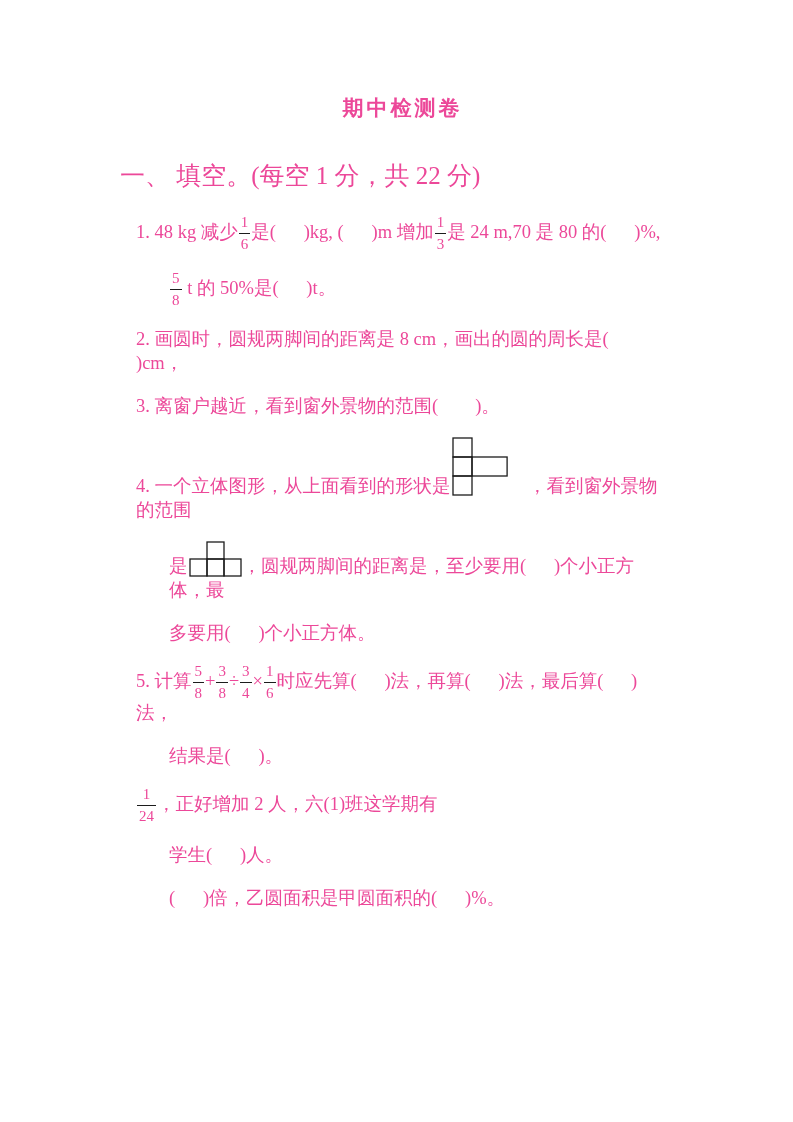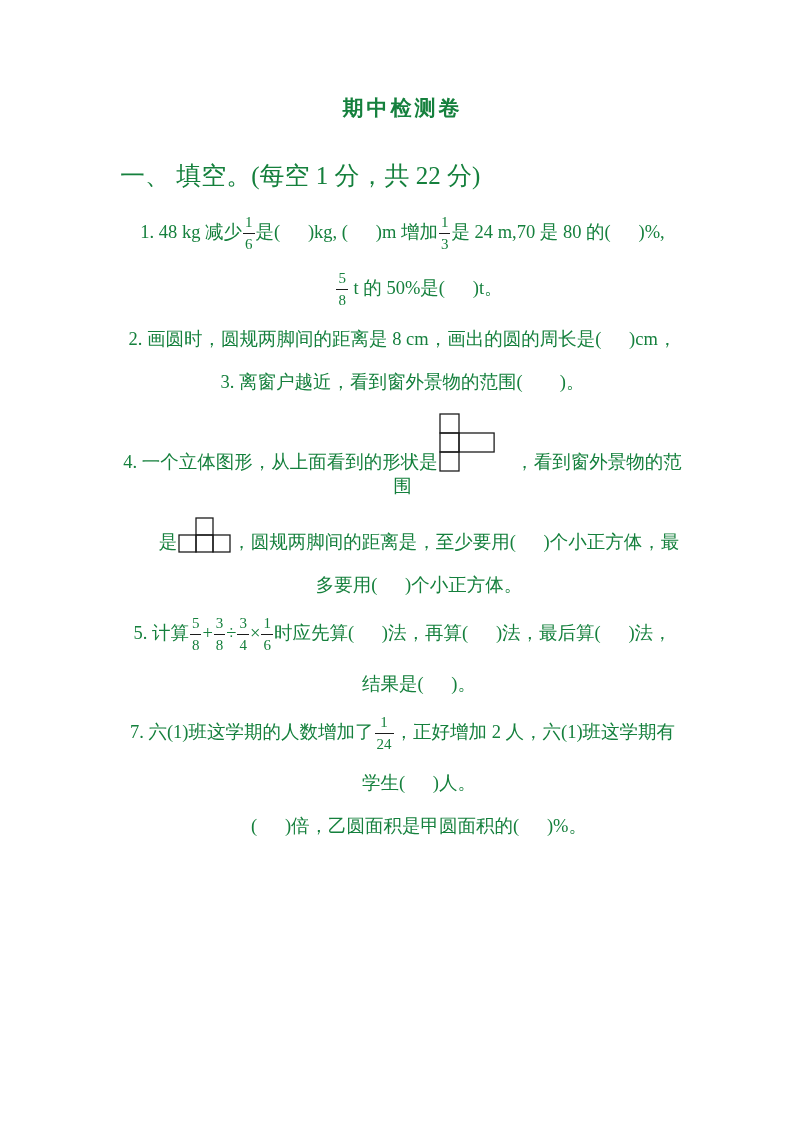--- a/index.html
+++ b/index.html
@@ -4,39 +4,39 @@
 <style>
   html, body { margin: 0; padding: 0; background: #ffffff; }
   .page {
     position: relative;
     width: 793px;
     height: 1122px;
     box-sizing: border-box;
     background: #ffffff;
     padding: 96px 108px 40px 120px;
     font-family: "Liberation Serif", "DejaVu Serif", serif;
-    color: #15803d;
+    color: #ec4899;
     overflow: hidden;
   }
   .title {
     font-family: "Liberation Sans", "DejaVu Sans", sans-serif;
     font-weight: bold;
     font-size: 21px;
     letter-spacing: 3px;
     text-align: center;
     margin: 0 0 44px 0;
     line-height: 24px;
   }
   .section-heading {
     font-size: 25px;
     line-height: 24px;
     margin-bottom: 27px;
     white-space: pre-wrap;
   }
-  .question { margin: 0; text-align: center; }
+  .question { margin: 16px; }
   .line {
     font-size: 18.5px;
     line-height: 24px;
     margin-bottom: 19px;
     white-space: pre-wrap;
   }
   .line.indent { padding-left: 33px; }
   .txt { white-space: pre-wrap; }
   .frac {
     display: inline-flex;
@@ -81,20 +81,20 @@
             <rect x="18.0" y="18.0" width="17.0" height="17.0" fill="none" stroke="#1c1c1c" stroke-width="1.3"></rect>
             <rect x="35.0" y="18.0" width="17.0" height="17.0" fill="none" stroke="#1c1c1c" stroke-width="1.3"></rect>
           </svg><span class="txt">，圆规两脚间的距离是，至少要用(      )个小正方体，最</span></div>
         <div class="line indent"><span class="txt">多要用(      )个小正方体。</span></div>
       </div>
       <div class="question">
         <div class="line"><span class="txt">5. 计算</span><span class="frac"><span class="num">5</span><span class="den">8</span></span><span class="txt">+</span><span class="frac"><span class="num">3</span><span class="den">8</span></span><span class="txt">÷</span><span class="frac"><span class="num">3</span><span class="den">4</span></span><span class="txt">×</span><span class="frac"><span class="num">1</span><span class="den">6</span></span><span class="txt">时应先算(      )法，再算(      )法，最后算(      )法，</span></div>
         <div class="line indent"><span class="txt">结果是(      )。</span></div>
       </div>
       <div class="question">
-        <div class="line"><span class="txt">7. 六(1)班这学期的人数增加了</span><span class="frac"><span class="num">1</span><span class="den">24</span></span><span class="txt">，正好增加 2 人，六(1)班这学期有</span></div>
+        <div class="line"><span class="frac"><span class="num">1</span><span class="den">24</span></span><span class="txt">，正好增加 2 人，六(1)班这学期有</span></div>
         <div class="line indent"><span class="txt">学生(      )人。</span></div>
       </div>
       <div class="question">
         <div class="line indent"><span class="txt">(      )倍，乙圆面积是甲圆面积的(      )%。</span></div>
       </div>
     </div>
 </div>
 
 </body></html>

